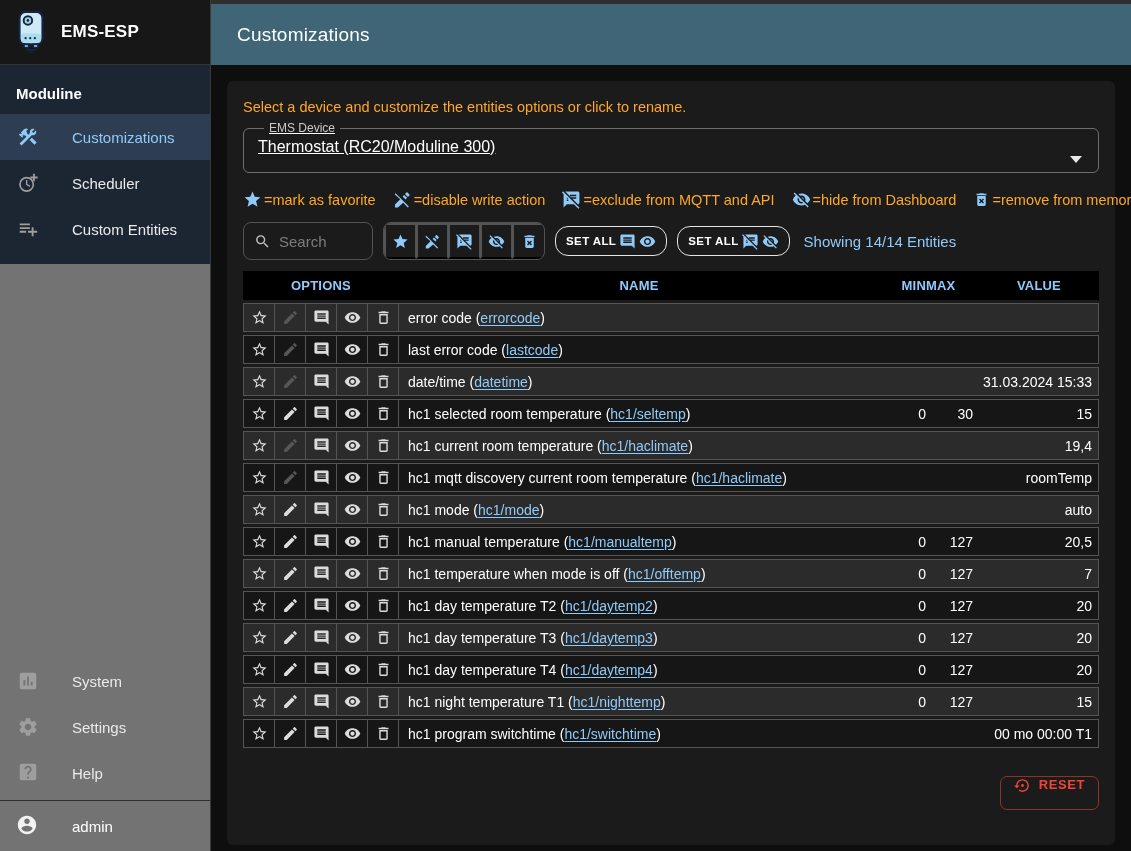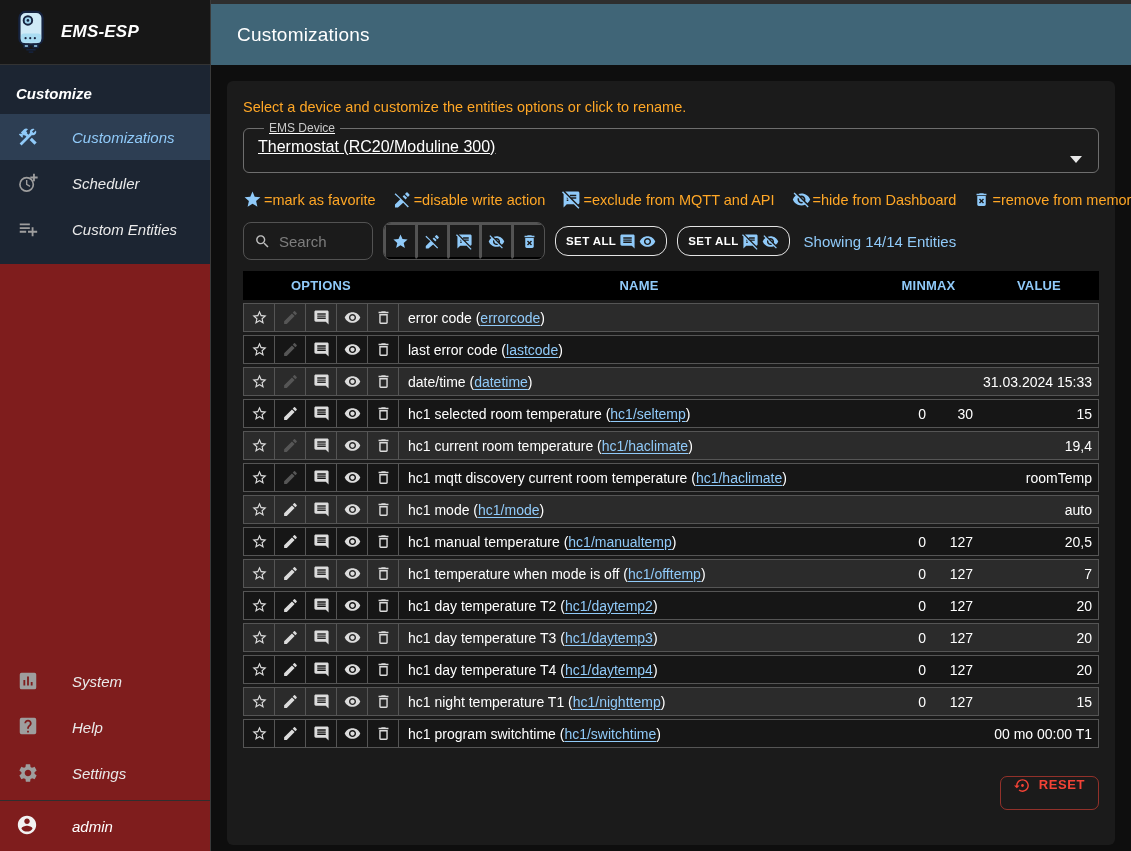--- a/index.html
+++ b/index.html
@@ -8,21 +8,21 @@
     display:flex;
     background:#0e0e0e;
     font-family:"Liberation Sans", sans-serif;
     color:#fff;
   }
   svg.ic { width:22px; height:22px; fill:currentColor; flex:none; }
   svg.ic-sm { width:17px; height:17px; fill:currentColor; flex:none; }
   svg.ic-leg { width:19px; height:19px; fill:currentColor; flex:none; }
 
   
-  .sidebar { width:211px; flex:0 0 211px; display:flex; flex-direction:column; background:#7f1d1d; border-right:1px solid #3a3a3a;font-style:italic; }
+  .sidebar { width:211px; flex:0 0 211px; display:flex; flex-direction:column; background:#737373; border-right:1px solid #3a3a3a; }
   .sb-header { height:65px; flex:none; background:#171717; display:flex; align-items:center; gap:13px; padding:0 14px; border-bottom:1px solid #333; }
   .brand { color:#fff; font-size:17px; font-weight:bold; letter-spacing:.2px; }
   .sb-group-top { background:#191919; padding:6px 0 10px; }
   .sb-item { height:46px; display:flex; align-items:center; gap:32px; padding:0 16px; color:#eaeaea; font-size:15px; cursor:pointer; }
   .sb-item .nav-ic { width:24px; height:24px; color:#9e9e9e; display:flex; align-items:center; justify-content:center; }
   .customize-sec { background:#1c2532; padding-bottom:12px; }
   .sec-header { color:#fff; font-size:15px; font-weight:bold; padding:20px 16px 12px; }
   .sb-item.selected { background:#2d3e53; color:#90caf9; }
   .sb-item.selected .nav-ic { color:#90caf9; }
   .sb-spacer { flex:1; }
@@ -173,21 +173,21 @@
         <circle cx="27" cy="36" r="1.4" fill="#16233f"></circle>
       <path d="M13 44h6v4h-6zM25 44h6v4h-6z" fill="#9fd4ee" stroke="#16233f" stroke-width="2"></path>
       <path d="M16 51h12" stroke="#16233f" stroke-width="2"></path>
         <path d="M19 54h6" stroke="#16233f" stroke-width="2"></path>
     </svg>
     <span class="brand">EMS-ESP</span>
   </div>
 
 
   <div class="customize-sec">
-    <div class="sec-header">Customize</div>
+    <div class="sec-header">Moduline</div>
     <div class="sb-item selected">
       <span class="nav-ic">
           <svg class="ic">
             <use href="#i-construction"></use>
           </svg>
         </span>
       <span>Customizations</span>
     </div>
     <div class="sb-item">
       <span class="nav-ic">
@@ -214,32 +214,32 @@
       <span class="nav-ic">
           <svg class="ic">
             <use href="#i-analytics"></use>
           </svg>
         </span>
       <span>System</span>
     </div>
     <div class="sb-item">
       <span class="nav-ic">
           <svg class="ic">
-            <use href="#i-help"></use>
+            <use href="#i-gear"></use>
           </svg>
         </span>
-      <span>Help</span>
+      <span>Settings</span>
     </div>
     <div class="sb-item">
       <span class="nav-ic">
           <svg class="ic">
-            <use href="#i-gear"></use>
+            <use href="#i-help"></use>
           </svg>
         </span>
-      <span>Settings</span>
+      <span>Help</span>
     </div>
   </div>
   <div class="sb-divider"></div>
   <div class="sb-user">
     <span class="nav-ic"><svg class="ic">
           <use href="#i-account"></use>
         </svg></span>
     <span>admin</span>
   </div>
 </nav>

